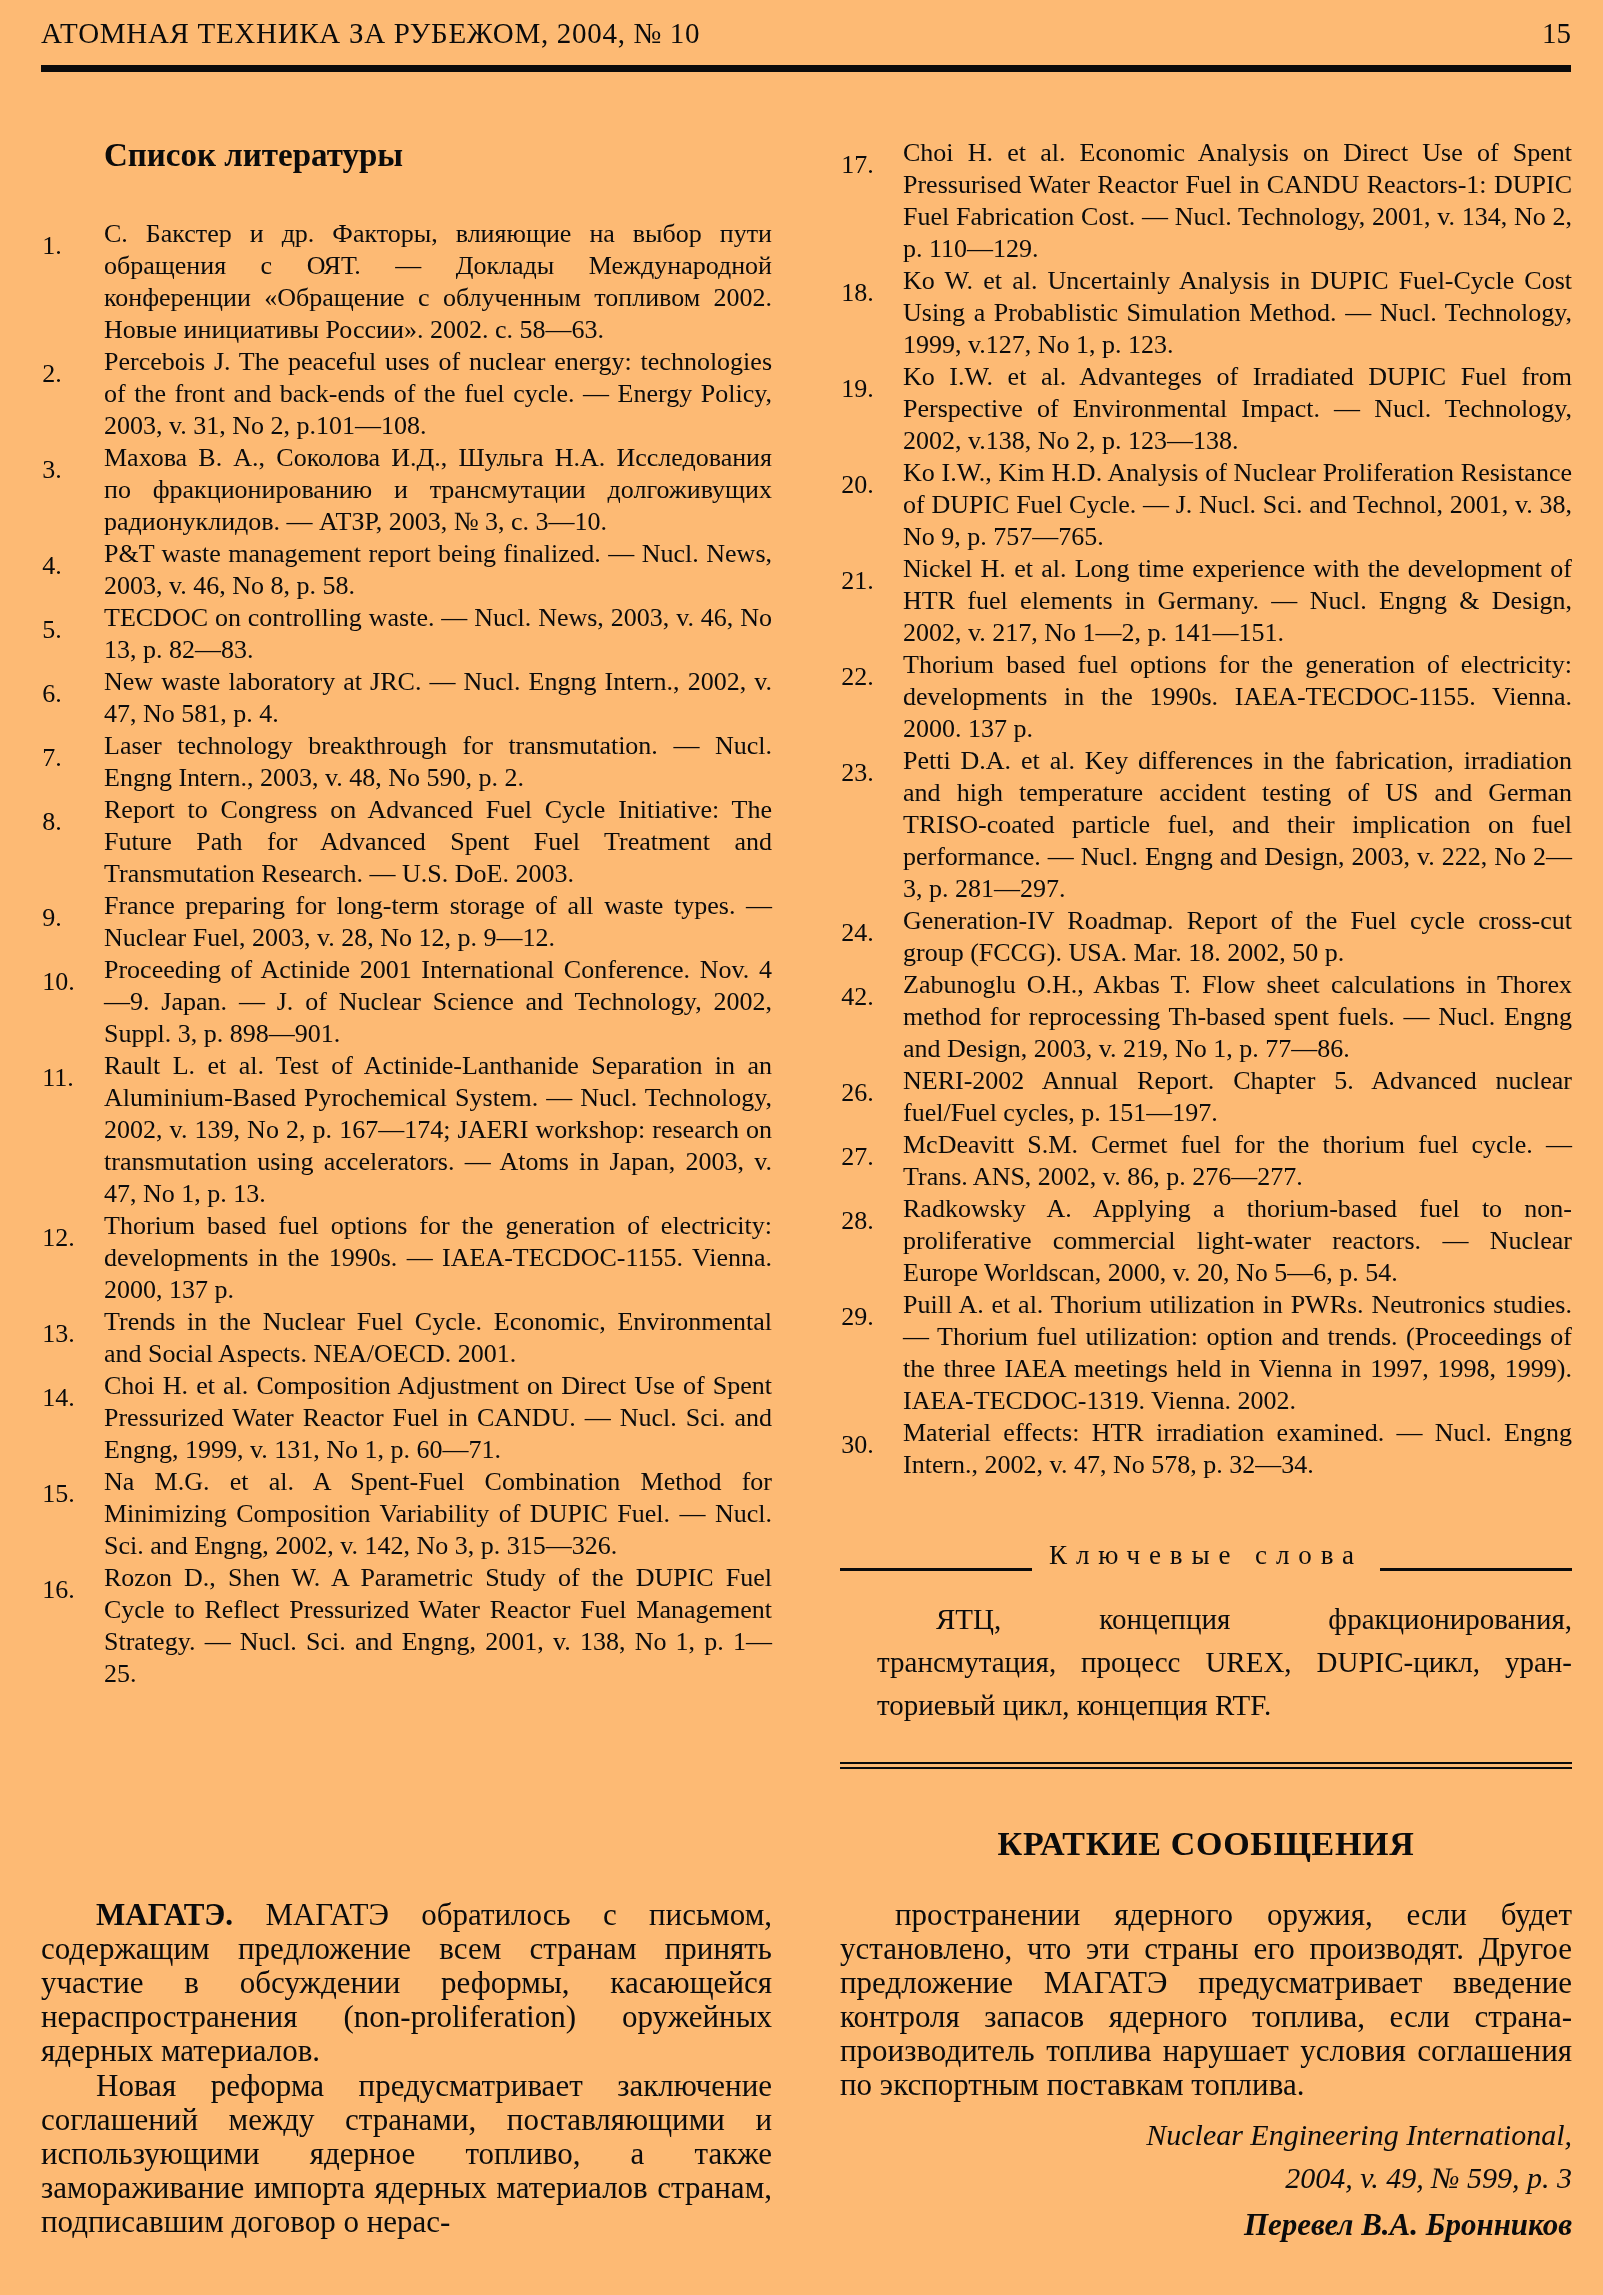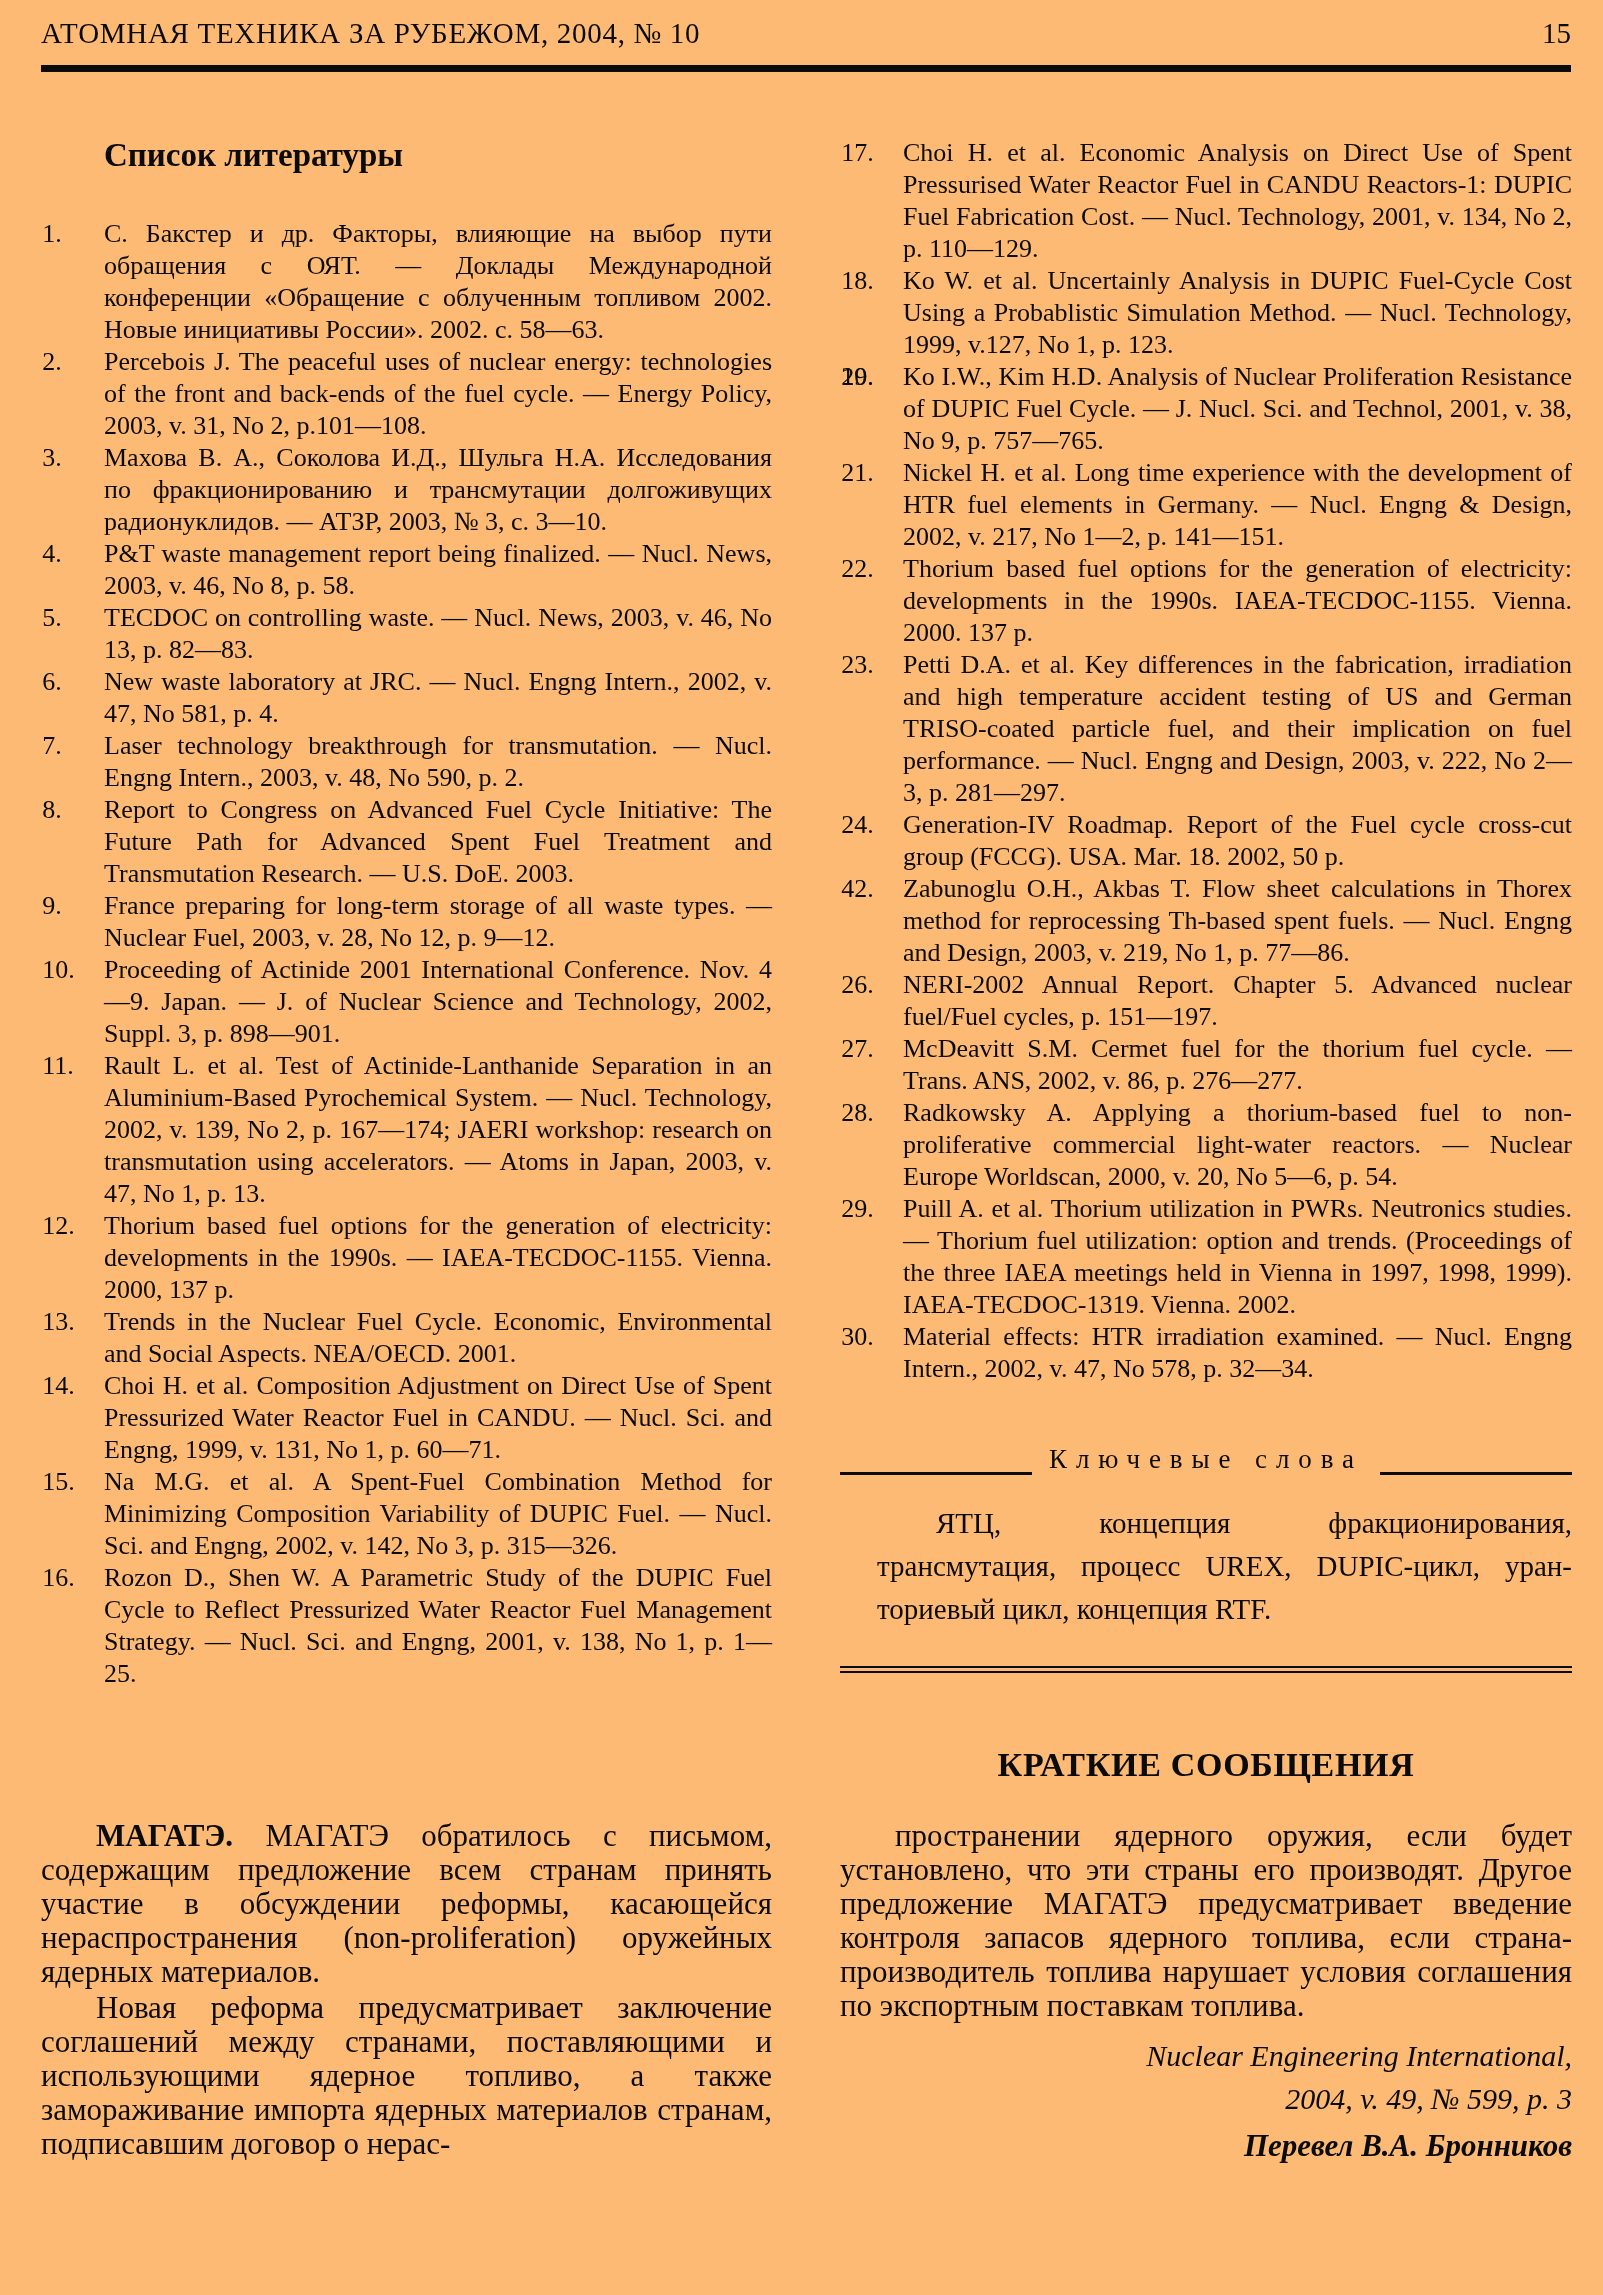--- a/index.html
+++ b/index.html
@@ -32,21 +32,21 @@
     font-size:33px; font-weight:bold;
     margin-left:63px; margin-bottom:44px;
   }
   ol.refs { list-style:none; }
   li.ref {
     position:relative;
     padding-left:63px;
     font-size:26px; line-height:32px;
     text-align:justify;
   }
-  li.ref .ref-num { position:absolute; left:1.3px; top:0; }
+  li.ref .ref-num { position:absolute; left:1.3px; top:12px; }
 
   
   .kw-block { margin-top:59px; }
   .kw-head { display:flex; align-items:flex-end; }
   .kw-head .kw-line { flex:1 1 0; height:3.3px; background:#0b0b0b; }
   .kw-head .kw-title {
     font-size:27px; letter-spacing:0.33em;
     padding:0 17.4px; white-space:nowrap;
   }
   .kw-text {
@@ -120,21 +120,21 @@
         <li class="ref"><span class="ref-num">14.</span><span>Choi H. et al. Composition Adjustment on Direct Use of Spent Pressurized Water Reactor Fuel in CANDU. — Nucl. Sci. and Engng, 1999, v. 131, No 1, p. 60—71.</span></li>
         <li class="ref"><span class="ref-num">15.</span><span>Na M.G. et al. A Spent-Fuel Combination Method for Minimizing Composition Variability of DUPIC Fuel. — Nucl. Sci. and Engng, 2002, v. 142, No 3, p. 315—326.</span></li>
         <li class="ref"><span class="ref-num">16.</span><span>Rozon D., Shen W. A Parametric Study of the DUPIC Fuel Cycle to Reflect Pressurized Water Reactor Fuel Management Strategy. — Nucl. Sci. and Engng, 2001, v. 138, No 1, p. 1—25.</span></li>
       </ol>
     </div>
 
     <div class="col-right">
       <ol class="refs">
         <li class="ref"><span class="ref-num">17.</span><span>Choi H. et al. Economic Analysis on Direct Use of Spent Pressurised Water Reactor Fuel in CANDU Reactors-1: DUPIC Fuel Fabrication Cost. — Nucl. Technology, 2001, v. 134, No 2, p. 110—129.</span></li>
         <li class="ref"><span class="ref-num">18.</span><span>Ko W. et al. Uncertainly Analysis in DUPIC Fuel-Cycle Cost Using a Probablistic Simulation Method. — Nucl. Technology, 1999, v.127, No 1, p. 123.</span></li>
-        <li class="ref"><span class="ref-num">19.</span></li>
+        <li class="ref"><span class="ref-num">19.</span><span>Ko I.W. et al. Advanteges of Irradiated DUPIC Fuel from Perspective of Environmental Impact. — Nucl. Technology, 2002, v.138, No 2, p. 123—138.</span></li>
         <li class="ref"><span class="ref-num">20.</span><span>Ko I.W., Kim H.D. Analysis of Nuclear Proliferation Resistance of DUPIC Fuel Cycle. — J. Nucl. Sci. and Technol, 2001, v. 38, No 9, p. 757—765.</span></li>
         <li class="ref"><span class="ref-num">21.</span><span>Nickel H. et al. Long time experience with the development of HTR fuel elements in Germany. — Nucl. Engng &amp; Design, 2002, v. 217, No 1—2, p. 141—151.</span></li>
         <li class="ref"><span class="ref-num">22.</span><span>Thorium based fuel options for the generation of electricity: developments in the 1990s. IAEA-TECDOC-1155. Vienna. 2000. 137 p.</span></li>
         <li class="ref"><span class="ref-num">23.</span><span>Petti D.A. et al. Key differences in the fabrication, irradiation and high temperature accident testing of US and German TRISO-coated particle fuel, and their implication on fuel performance. — Nucl. Engng and Design, 2003, v. 222, No 2—3, p. 281—297.</span></li>
         <li class="ref"><span class="ref-num">24.</span><span>Generation-IV Roadmap. Report of the Fuel cycle cross-cut group (FCCG). USA. Mar. 18. 2002, 50 p.</span></li>
         <li class="ref"><span class="ref-num">42.</span><span>Zabunoglu O.H., Akbas T. Flow sheet calculations in Thorex method for reprocessing Th-based spent fuels. — Nucl. Engng and Design, 2003, v. 219, No 1, p. 77—86.</span></li>
         <li class="ref"><span class="ref-num">26.</span><span>NERI-2002 Annual Report. Chapter 5. Advanced nuclear fuel/Fuel cycles, p. 151—197.</span></li>
         <li class="ref"><span class="ref-num">27.</span><span>McDeavitt S.M. Cermet fuel for the thorium fuel cycle. — Trans. ANS, 2002, v. 86, p. 276—277.</span></li>
         <li class="ref"><span class="ref-num">28.</span><span>Radkowsky A. Applying a thorium-based fuel to non-proliferative commercial light-water reactors. — Nuclear Europe Worldscan, 2000, v. 20, No 5—6, p. 54.</span></li>
         <li class="ref"><span class="ref-num">29.</span><span>Puill A. et al. Thorium utilization in PWRs. Neutronics studies. — Thorium fuel utilization: option and trends. (Proceedings of the three IAEA meetings held in Vienna in 1997, 1998, 1999). IAEA-TECDOC-1319. Vienna. 2002.</span></li>

